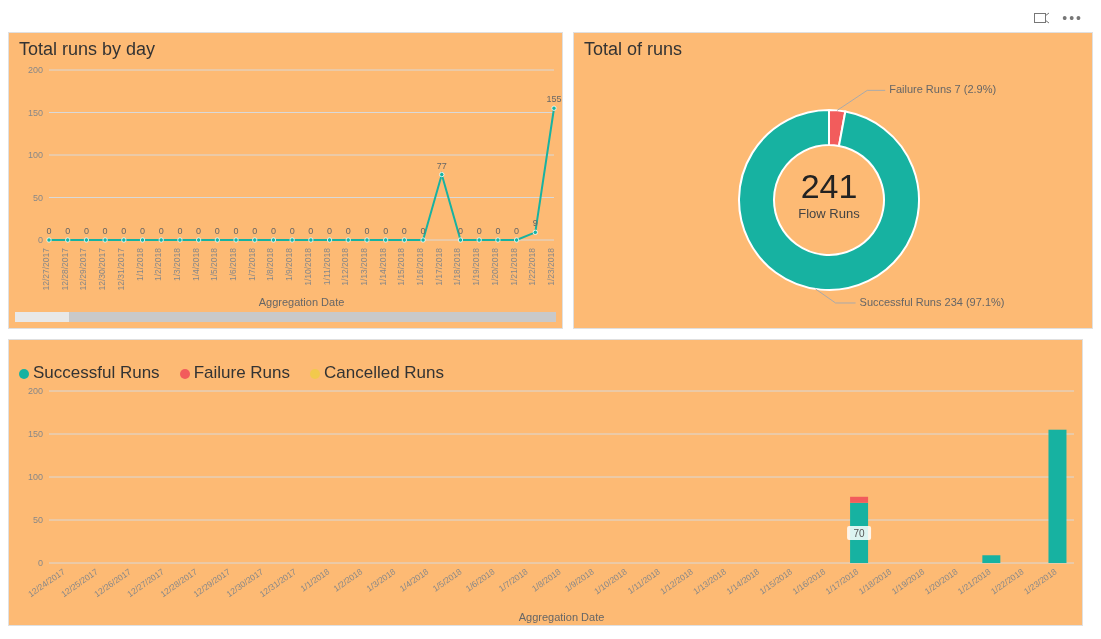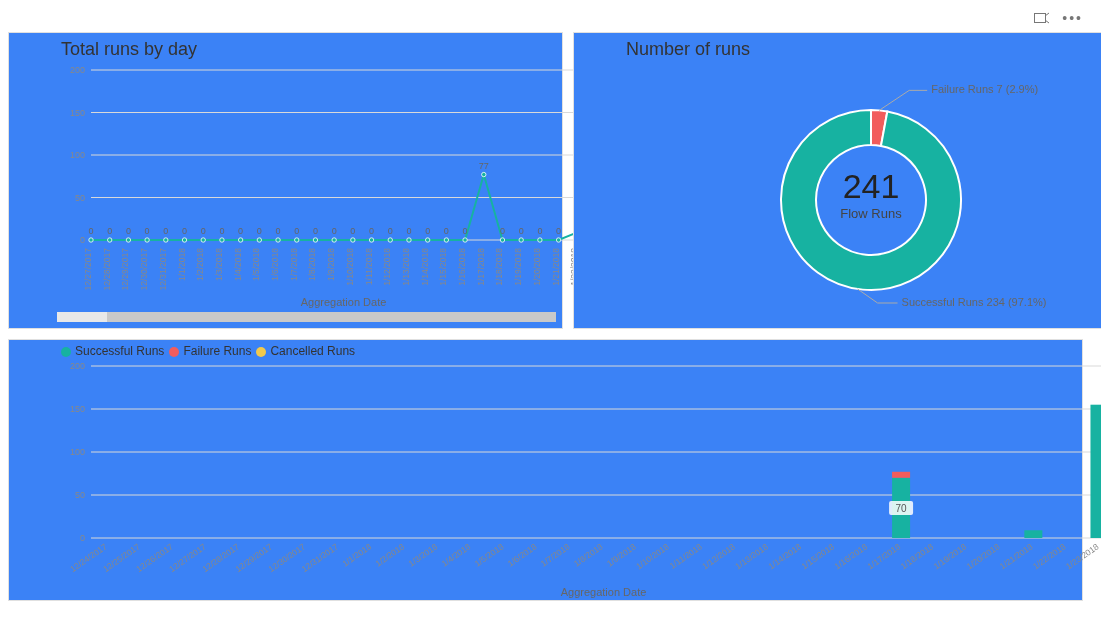--- a/index.html
+++ b/index.html
@@ -16,23 +16,22 @@
     display: flex;
     justify-content: flex-end;
     gap: 12px;
     padding: 2px 10px 6px;
     color: #555;
   }
   .toolbar .iconbtn { cursor: pointer; display:inline-flex; align-items:center; }
   .row { display: flex; gap: 10px; }
   .card {
     border: 1px solid #e0e0e0;
-    background: #3b82f6;
+    background: #fdba74;
     position: relative;
-    padding-left: 42px;
   }
   .card-title {
     font-size: 18px;
     font-weight: 400;
     padding: 6px 10px 0 10px;
     color: #333;
   }
   .chart-area { position: relative; }
   svg { display: block; }
   .tick { fill: #888; font-size: 9px; }
@@ -41,21 +40,21 @@
   .scroll-track {
     height: 10px;
     background: #e8e8e8;
     margin: 2px 6px 6px 6px;
     position: relative;
   }
   .scroll-thumb {
     position: absolute; top: 0; bottom: 0;
     background: #c9c9c9;
   }
-  .legend { display: flex; gap: 5px; padding: 4px 10px 2px 10px; font-size: 12px; color: #333;}
+  .legend { display: flex; gap: 20px; padding: 4px 10px 2px 10px; font-size: 17px; color: #333; margin-top: 19px;}
   .swatch { width: 10px; height: 10px; display:inline-block; border-radius: 50%; margin-right:4px; vertical-align: middle;}
   .donut-center-num { font-size: 34px; font-weight: 400; fill:#222; text-anchor: middle;}
   .donut-center-lbl { font-size: 13px; fill:#444; text-anchor: middle;}
   .donut-callout { fill:#666; font-size: 11px; }
 </style>
 </head>
 <body>
 
 <div class="toolbar">
   <span class="iconbtn" title="Share">
@@ -170,21 +169,21 @@
           <text x="0" y="0" class="tick-rot" transform="translate(545,188) rotate(-90)" text-anchor="end">1/23/2018</text>
           <text x="292.5" y="246" class="xaxis-title">Aggregation Date</text>
         </svg>
     </div>
     <div class="scroll-track">
       <div class="scroll-thumb" style="left:10%;right:0;"></div>
     </div>
   </div>
 
   <div class="card" style="flex:1;">
-    <div class="card-title">Number of runs</div>
+    <div class="card-title">Total of runs</div>
     <div class="chart-area">
       <svg id="svg-donut" width="510" height="260">
           <path d="M 255 50 A 90 90 0 0 1 271.3339013615771 51.49461221874529 L 264.98182860985264 85.91337413367768 A 55 55 0 0 0 255 85 Z" fill="#f25c5c" stroke="#fff" stroke-width="2"></path>
           <path d="M 271.3339013615771 51.49461221874529 A 90 90 0 1 1 254.99999999999997 50 L 255 85 A 55 55 0 1 0 264.98182860985264 85.91337413367768 Z" fill="#17b2a1" stroke="#fff" stroke-width="2"></path>
           <text x="255" y="138" class="donut-center-num">241</text>
           <text x="255" y="158" class="donut-center-lbl">Flow Runs</text>
           <line x1="263.2010700425943" y1="50.374431939560566" x2="293.2010700425943" y2="30.374431939560566" stroke="#aaa"></line>
           <line x1="293.2010700425943" y1="30.374431939560566" x2="311.2010700425943" y2="30.374431939560566" stroke="#aaa"></line>
           <text x="315.2010700425943" y="33.374431939560566" class="donut-callout">Failure Runs 7 (2.9%)</text>
           <line x1="241.55056807737608" y1="228.98939701424382" x2="261.55056807737606" y2="242.98939701424382" stroke="#aaa"></line>

